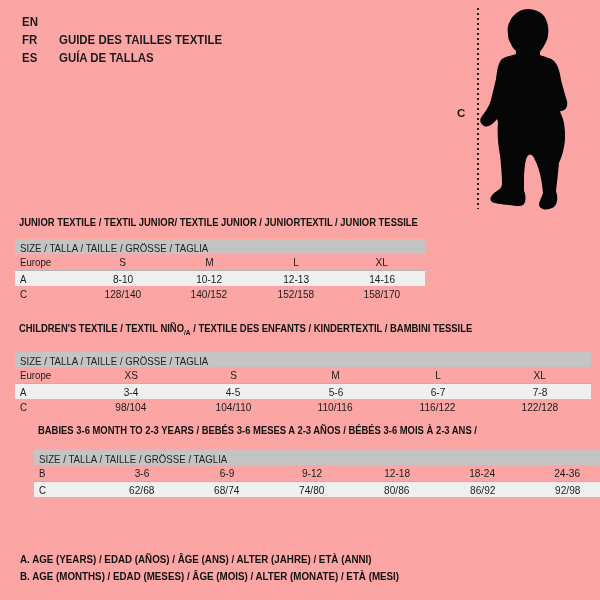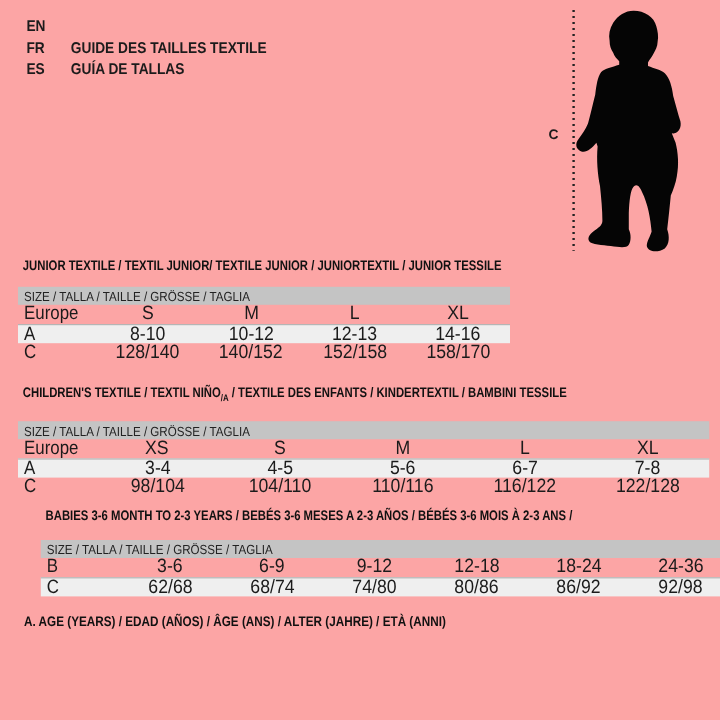--- a/index.html
+++ b/index.html
@@ -29,27 +29,27 @@
   .t1{top:215px;width:410px;}
   .t2{top:321px;width:576px;}
   .t3{top:423px;width:576px;margin-left:19px;}
   .tbl-title{font-size:11.5px;font-weight:700;line-height:14px;padding-left:4px;color:#111;}
   .t1 .tbl-title{margin-bottom:10px;}
   .t2 .tbl-title{margin-bottom:12px;}
   .t3 .tbl-title{margin-bottom:13px;}
   .tbl-title sub{font-size:8px;}
   .bar{height:15px;background:var(--bar,#c4c4c4);display:flex;align-items:flex-end;
        padding-left:5px;font-size:11px;color:#222;}
-  .trow{display:flex;height:16px;align-items:center;font-size:16px;box-sizing:border-box;}
+  .trow{display:flex;height:16px;align-items:center;font-size:11px;box-sizing:border-box;}
   .trow.shaded{background:var(--stripe,#efefef);border-top:1px solid var(--stripe-border,#b5b5b5);}
   .cell-label{width:60px;padding-left:5px;}
   .cell{flex:1;text-align:center;}
 
   
-  .notes{position:absolute;left:20px;top:510px;}
+  .notes{position:absolute;left:20px;top:550px;}
   .note-line{height:17.5px;display:flex;align-items:center;font-size:11.5px;font-weight:700;color:#111;}
 </style>
 </head>
 <body>
 
 <div class="page" style="--bar: #c4c4c4; --stripe: #efefef; --stripe-border: #b5b5b5; color: rgb(27, 27, 27);">
 
   <div class="lang-block" id="langBlock">
       <div class="lang-row">
         <span class="lang-code"><span class="cx88">EN</span></span>
@@ -196,15 +196,18 @@
           <span class="cell"><span class="cx92">86/92</span></span>
           <span class="cell"><span class="cx92">92/98</span></span>
         </div>
       </section>
     </div>
 
   <div class="notes" id="notesBlock">
       <div class="note-line">
         <span class="cx85">A. AGE (YEARS) / EDAD (AÑOS) / ÂGE (ANS) / ALTER (JAHRE) / ETÀ (ANNI)</span>
       </div>
+      <div class="note-line">
+        <span class="cx85">B. AGE (MONTHS) / EDAD (MESES) / ÂGE (MOIS) / ALTER (MONATE) / ETÀ (MESI)</span>
+      </div>
     </div>
 
 </div>
 
 </body></html>

